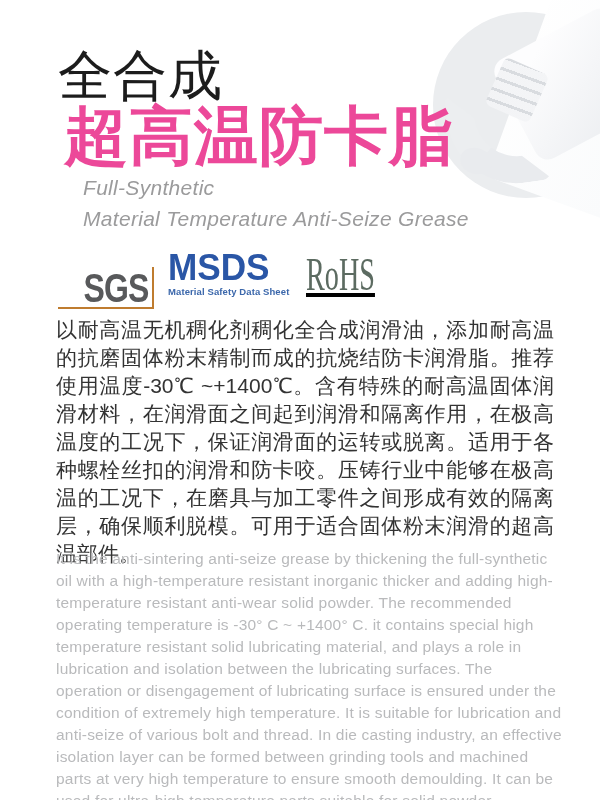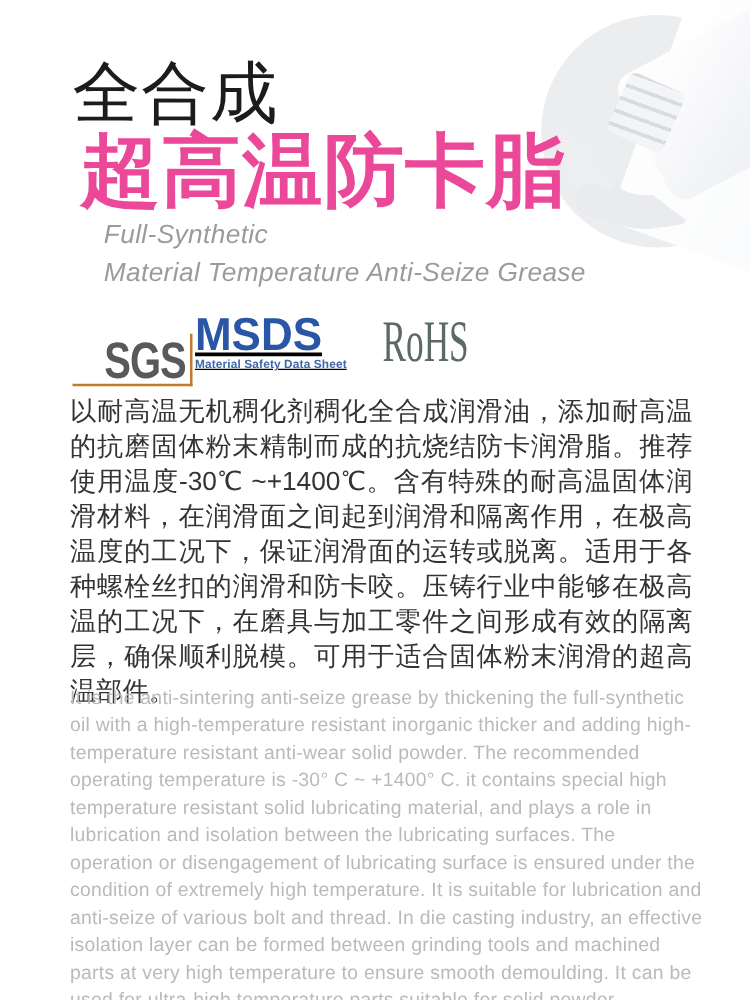--- a/index.html
+++ b/index.html
@@ -33,27 +33,27 @@
                font-size:21px; line-height:31px; letter-spacing:.3px;margin-left:25px; }
 
   
   .cert-sgs  { position:absolute; left:58px; top:265px; width:96px; height:44px; }
   .sgs-text  { position:absolute; right:5px; bottom:3px; font-size:41px; font-weight:700;
                color:#58595b; line-height:36px; letter-spacing:-1px;
                transform:scaleX(.78); transform-origin:right bottom; }
   .sgs-hline { position:absolute; left:0; bottom:0; width:96px; height:2px; background:#bf7c2f; }
   .sgs-vline { position:absolute; right:0; bottom:0; width:2px; height:42px; background:#bf7c2f; }
 
-  .cert-msds { position:absolute; left:156px; top:251px;text-decoration:underline; }
+  .cert-msds { position:absolute; left:168px; top:251px; }
   .msds-text { font-size:37px; font-weight:700; color:#2a56a6; line-height:33px;
                transform:scaleX(.95); transform-origin:left; }
   .msds-sub  { font-size:9.5px; font-weight:700; color:#3b67ab; letter-spacing:.1px;
                margin-top:2px; white-space:nowrap; }
 
-  .cert-rohs { position:absolute; left:306px; top:252px; }
+  .cert-rohs { position:absolute; left:306px; top:252px;text-decoration:underline; }
   .rohs-text { font-family:"Liberation Serif", serif; font-size:47px; line-height:44px;
                color:#5c6b61; font-weight:400; transform:scaleX(.6); transform-origin:left top;
                white-space:nowrap; }
 
   
   .desc-cn { position:absolute; left:56px; top:316px; width:498px; font-size:21px;
              line-height:28px; color:#333333; text-align:justify; }
   .desc-en { position:absolute; left:56px; top:548px; width:506px; font-size:15.5px;
              line-height:22px; color:#b9babc; letter-spacing:.2px; }
 </style>

